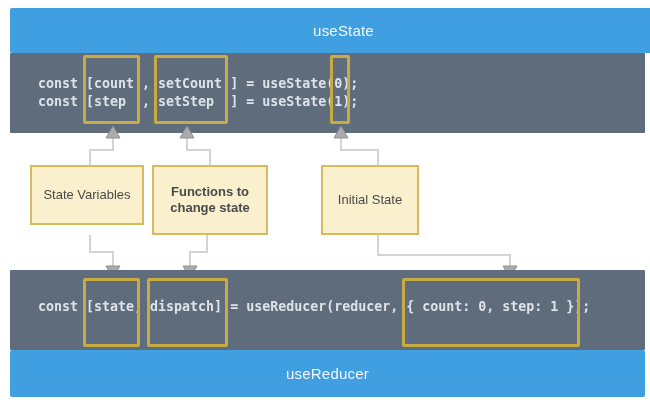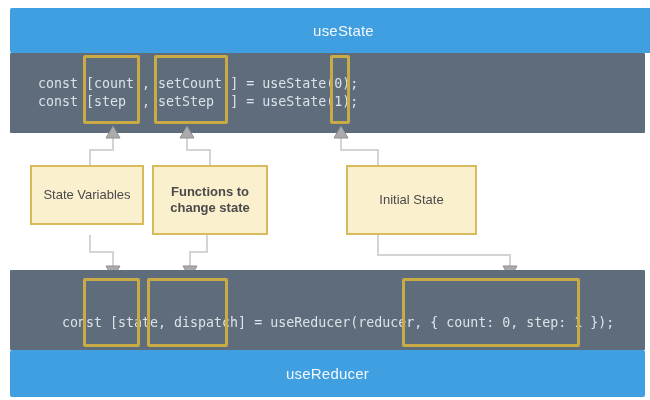--- a/index.html
+++ b/index.html
@@ -14,46 +14,46 @@
   }
   #header{top:8px;height:45px;padding-left:16px;}
   #footer{top:350px;height:47px;}
   .codebar{
     position:absolute;left:10px;width:635px;background:#5e6c7b;border-radius:1px;
   }
   #code-top{top:53px;height:80px;}
   #code-bottom{top:270px;height:80px;}
   pre.code{
     margin:0;position:absolute;
-    font-family:"DejaVu Sans Mono", monospace;font-weight:normal;
+    font-family:"DejaVu Sans Mono", monospace;font-weight:bold;
     font-size:13.3px;line-height:18px;color:#dde3e9;white-space:pre;
   }
   #code-top pre.code{left:28px;top:22px;}
-  #code-bottom pre.code{left:28px;top:44px;margin-left:24px;}
+  #code-bottom pre.code{left:28px;top:28px;}
   .hl{
     position:absolute;border:3px solid #c9ab45;border-radius:2px;
     background:transparent;box-sizing:border-box;
   }
   
   #hl-count   {left:73px; top:2px;  width:57px;  height:69px;}
   #hl-setcount{left:144px;top:2px;  width:74px;  height:69px;}
   #hl-initval {left:320px;top:2px;  width:20px;  height:69px;}
   
   #hl-state   {left:73px; top:8px;  width:57px;  height:69px;}
   #hl-dispatch{left:137px;top:8px;  width:81px;  height:69px;}
   #hl-initobj {left:392px;top:8px;  width:178px; height:69px;}
   .callout{
     position:absolute;background:#faf0ce;border:2px solid #d6ba5c;
     display:flex;align-items:center;justify-content:center;text-align:center;
     font-size:13px;color:#4a4a4a;box-sizing:border-box;line-height:16px;
     padding:4px;
   }
   #callout-state-vars{left:30px; top:165px;width:114px;height:60px;}
   #callout-functions {left:152px;top:165px;width:116px;height:70px;font-weight:bold;}
-  #callout-initial   {left:321px;top:165px;width:131px;height:70px;margin-left:25px;}
+  #callout-initial   {left:321px;top:165px;width:98px;height:70px;}
   #connector-layer{position:absolute;left:0;top:0;width:650px;height:400px;pointer-events:none;}
 </style>
 </head>
 <body>
 
 <div id="canvas">
 
   <div id="header" class="titlebar">
     <span>useState</span>
   </div>

